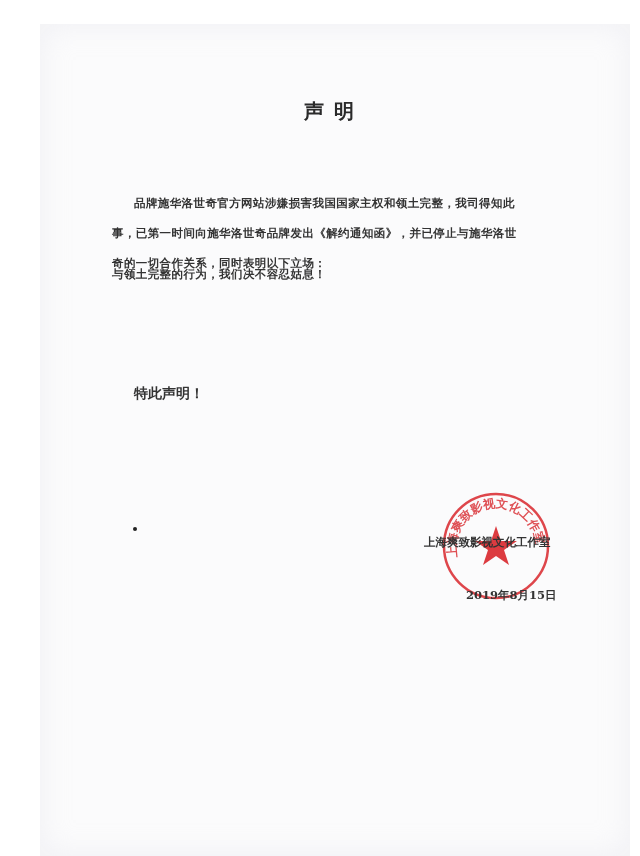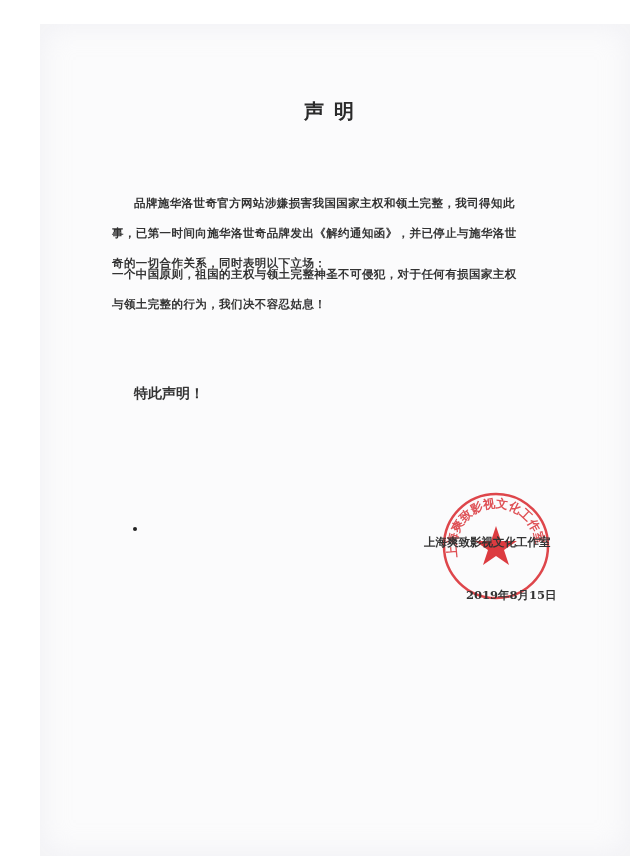--- a/index.html
+++ b/index.html
@@ -43,21 +43,20 @@
 
 <div class="title">声明</div>
 
 <div class="para p1">
   <span class="line" style="padding-left:22px">品牌施华洛世奇官方网站涉嫌损害我国国家主权和领土完整，我司得知此</span>
   <span class="line">事，已第一时间向施华洛世奇品牌发出《解约通知函》，并已停止与施华洛世</span>
   <span class="line">奇的一切合作关系，同时表明以下立场：</span>
 </div>
 
 <div class="para p2">
-  <span class="line">一个中国原则，祖国的主权与领土完整神圣不可侵犯，对于任何有损国家主权</span>
   <span class="line">与领土完整的行为，我们决不容忍姑息！</span>
 </div>
 
 <div class="closing">特此声明！</div>
 
 <div class="dot"></div>
 
 <svg class="seal" viewBox="0 0 112 112">
   <circle cx="56" cy="56" r="52" fill="none" stroke="#d8262b" stroke-width="2.5" opacity="0.85"></circle>
   <polygon points="56,36 61,51 77,51 64,60 69,75 56,66 43,75 48,60 35,51 51,51" fill="#d8262b" opacity="0.9"></polygon>

